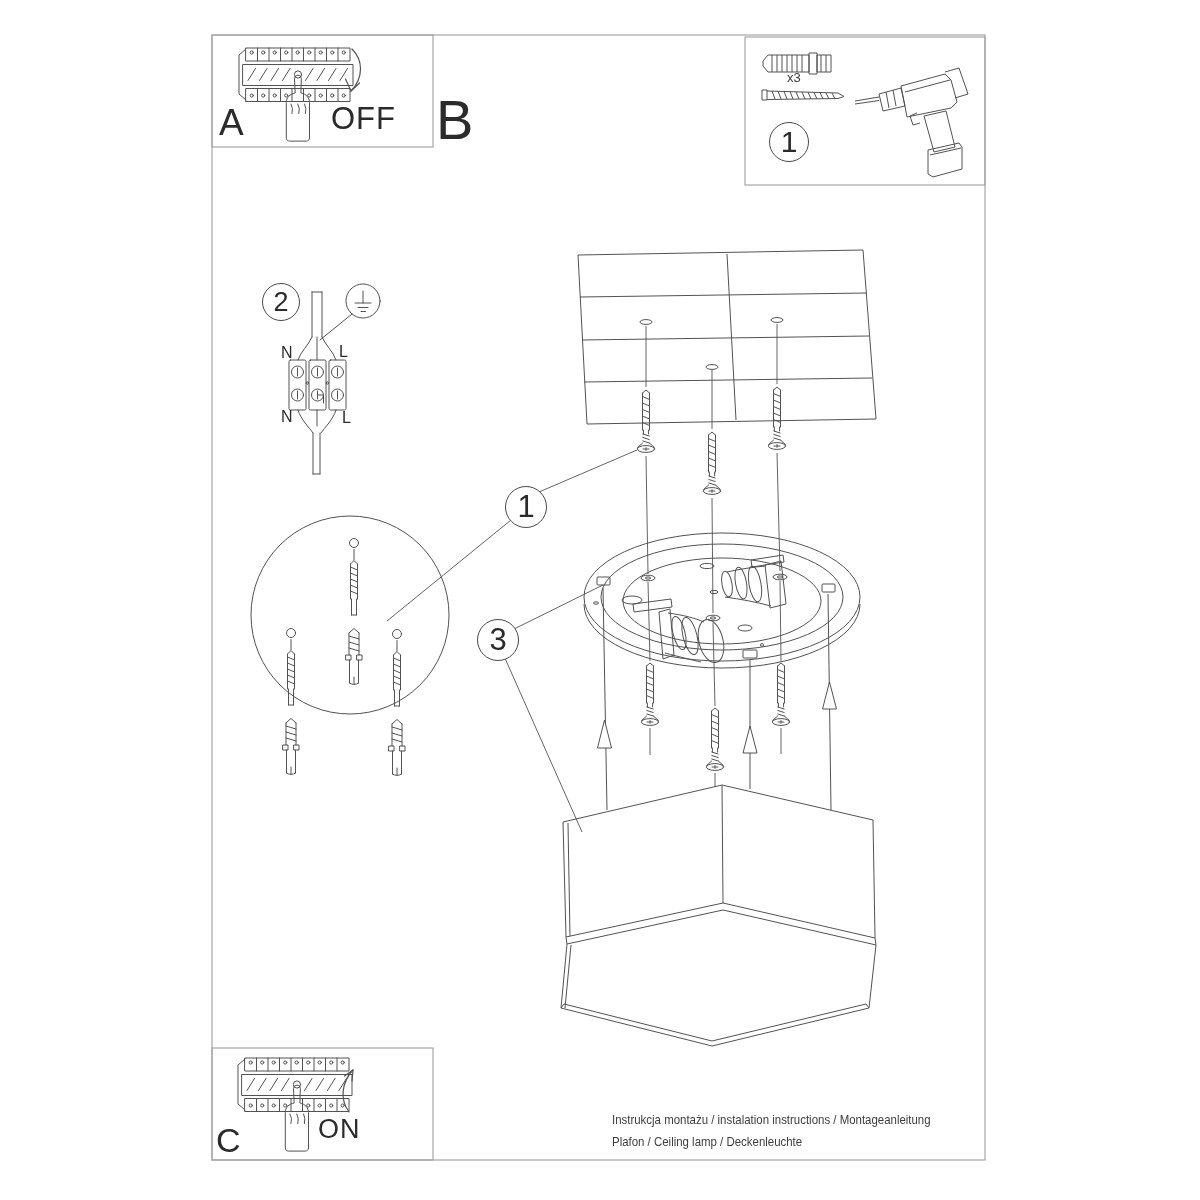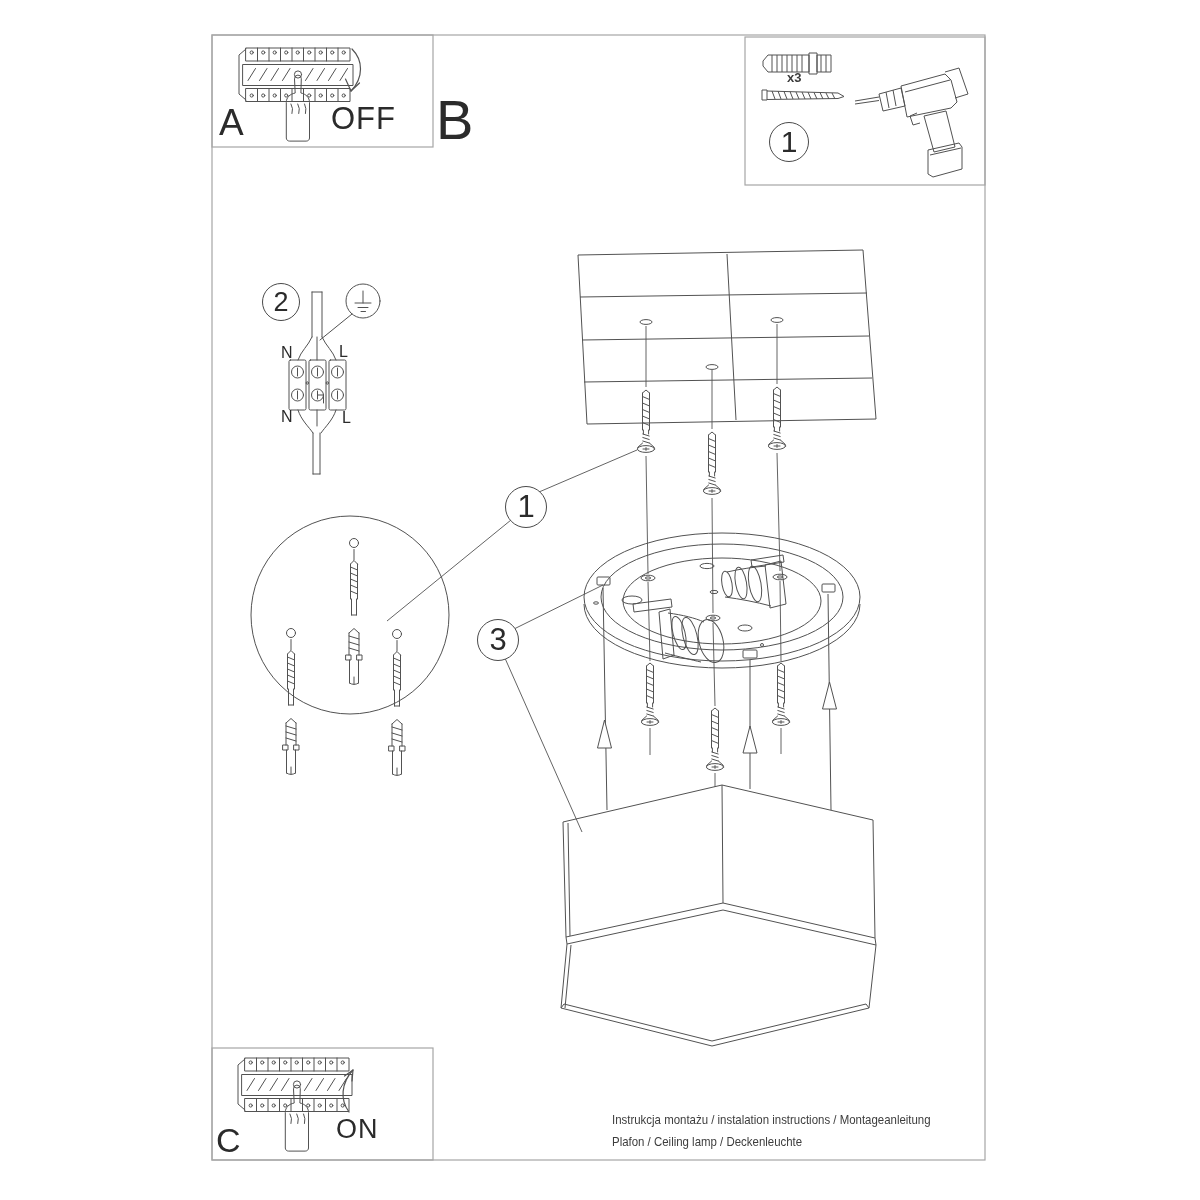--- a/index.html
+++ b/index.html
@@ -3,27 +3,27 @@
 <meta charset="utf-8">
 <style>
   html,body{margin:0;padding:0;background:#fff;}
   .page{position:relative;width:1200px;height:1200px;background:#ffffff;overflow:hidden;
         font-family:"Liberation Sans",sans-serif;color:#2b2b2b;}
   .art{position:absolute;left:0;top:0;}
   .t{position:absolute;white-space:nowrap;line-height:1;color:#2b2b2b;}
   .t-a   {left:219px;top:104px;font-size:37px;}
   .t-b   {left:436px;top:92px;font-size:56px;}
   .t-off {left:331px;top:103px;font-size:31px;letter-spacing:1px;}
-  .t-x3  {left:787px;top:71px;font-size:13px;color:#3d3d3d;font-weight:bold;}
+  .t-x3  {left:787px;top:71px;font-size:13px;color:#3d3d3d;}
   .t-n1  {left:281px;top:345px;font-size:16px;}
   .t-l1  {left:339px;top:344px;font-size:16px;}
   .t-n2  {left:281px;top:409px;font-size:16px;}
   .t-l2  {left:342px;top:410px;font-size:16px;}
   .t-c   {left:216px;top:1123px;font-size:34px;}
-  .t-on  {left:336px;top:1116px;font-size:27px;letter-spacing:1px;}
+  .t-on  {left:318px;top:1116px;font-size:27px;letter-spacing:1px;}
   .t-f1  {left:612px;top:1113px;font-size:13px;color:#3d3d3d;transform:scaleX(.88);transform-origin:left top;}
   .t-f2  {left:612px;top:1135px;font-size:13px;color:#3d3d3d;transform:scaleX(.88);transform-origin:left top;}
   .badge{position:absolute;border:1.5px solid #4a4a4a;border-radius:50%;
          display:flex;align-items:center;justify-content:center;background:#fff;color:#2b2b2b;}
   .badge-parts{left:769px;top:122px;width:38px;height:38px;font-size:30px;}
   .badge-2    {left:262px;top:283px;width:36px;height:36px;font-size:27px;}
   .badge-1    {left:505px;top:486px;width:40px;height:40px;font-size:31px;}
   .badge-3    {left:477px;top:619px;width:40px;height:40px;font-size:31px;}
 </style>
 </head>

